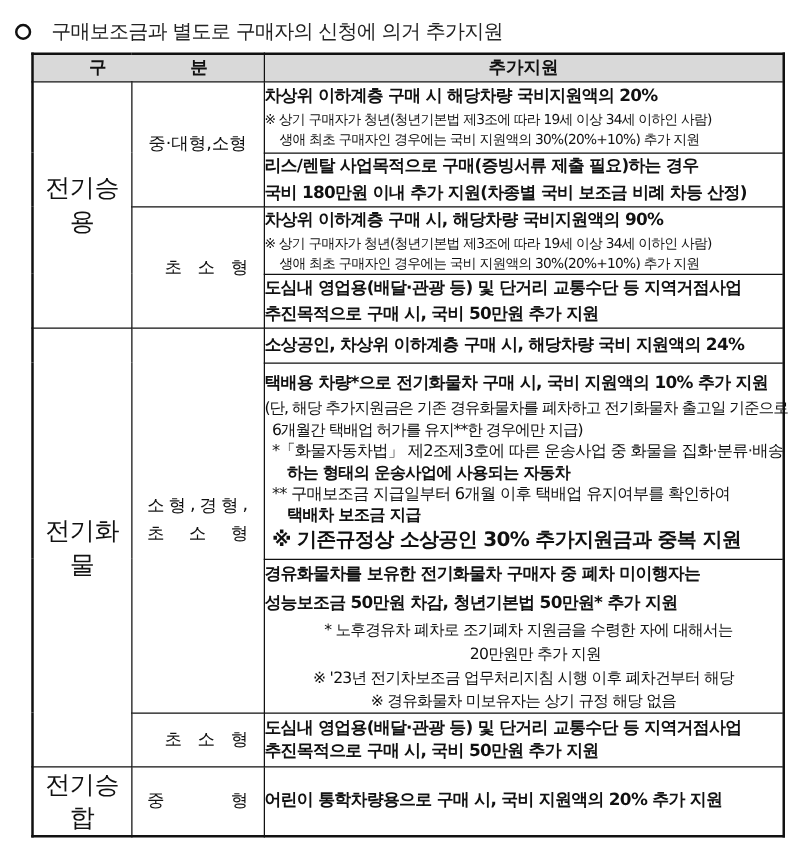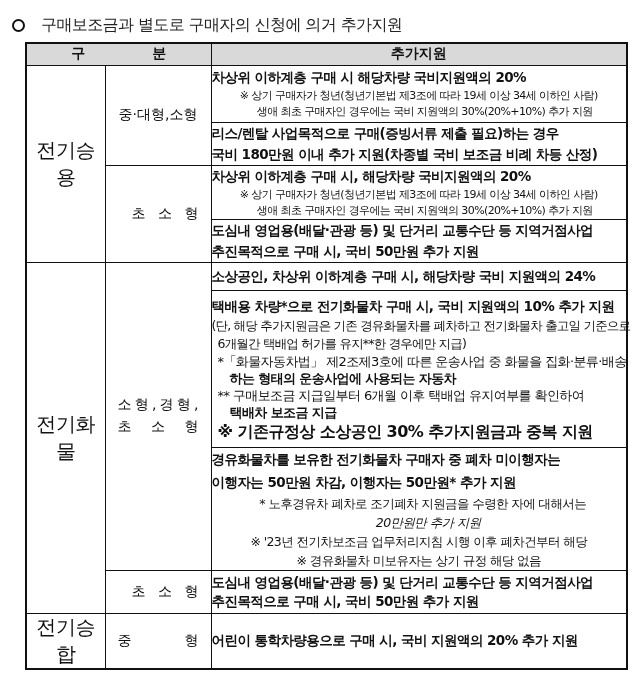--- a/index.html
+++ b/index.html
@@ -36,28 +36,28 @@
   th.hdr {
     background: #d9d9d9; height: 20px; font-size: 14px; font-weight: bold;
     border-bottom: 2px solid #111;
   }
   td.cat { text-align: center; font-size: 20px; letter-spacing: -0.3px; }
   td.sub { font-size: 14px; text-align: center; }
   .sub-spread { display: flex; justify-content: space-between; padding: 0 12px 0 26px; }
   .sub-spread2 { display: flex; justify-content: space-between; padding: 0 12px 0 12px; }
   td.content { padding: 2px 0 2px 4px; font-size: 13.5px; letter-spacing: -0.55px; line-height: 21px; }
   .line { white-space: nowrap; font-weight: bold; }
-  .note { font-size: 11px; line-height: 16px; letter-spacing: -0.6px; white-space: nowrap; text-align: center; }
+  .note { font-size: 11px; line-height: 16px; letter-spacing: -0.6px; white-space: nowrap; }
   .note.indent { padding-left: 12px; }
   .small { font-size: 12.5px; line-height: 18px; letter-spacing: -0.8px; white-space: nowrap; }
   .small.indent { padding-left: 6px; }
   .note2 { font-size: 13px; line-height: 17px; letter-spacing: -0.6px; white-space: nowrap; }
   .note2.indent { padding-left: 18px; font-weight: bold; }
   .fnote { font-size: 12.5px; line-height: 19px; letter-spacing: -0.6px; white-space: nowrap; text-align: center; }
-  .fnote.indent { padding-left: 19px; font-style: italic; }
+  .fnote.indent { padding-left: 19px; }
 </style>
 </head>
 <body>
 
 <div class="title">
   <span class="bullet"></span>
   <span class="desc">구매보조금과 별도로 구매자의 신청에 의거 추가지원</span>
 </div>
 
 <table class="main">
@@ -94,21 +94,21 @@
   </tr>
   <tr>
     <td class="sub" rowspan="2">
       <div class="sub-spread">
         <span>초</span>
         <span>소</span>
         <span>형</span>
       </div>
     </td>
     <td class="content" style="height:51px">
-      <div class="line">차상위 이하계층 구매 시, 해당차량 국비지원액의 20%</div>
+      <div class="line">차상위 이하계층 구매 시, 해당차량 국비지원액의 90%</div>
       <div class="note">※ 상기 구매자가 청년(청년기본법 제3조에 따라 19세 이상 34세 이하인 사람)</div>
       <div class="note indent">생애 최초 구매자인 경우에는 국비 지원액의 30%(20%+10%) 추가 지원</div>
     </td>
   </tr>
   <tr>
     <td class="content" style="height:40px">
       <div class="line">도심내 영업용(배달·관광 등) 및 단거리 교통수단 등 지역거점사업</div>
       <div class="line">추진목적으로 구매 시, 국비 50만원 추가 지원</div>
     </td>
   </tr>
@@ -142,21 +142,21 @@
       <div class="note2" style="padding-left:6px">*「화물자동차법」 제2조제3호에 따른 운송사업 중 화물을 집화·분류·배송</div>
       <div class="note2 indent">하는 형태의 운송사업에 사용되는 자동차</div>
       <div class="note2" style="padding-left:6px">** 구매보조금 지급일부터 6개월 이후 택배업 유지여부를 확인하여</div>
       <div class="note2 indent">택배차 보조금 지급</div>
       <div class="line" style="padding-left:6px; font-size:16px">※ 기존규정상 소상공인 30% 추가지원금과 중복 지원</div>
     </td>
   </tr>
   <tr>
     <td class="content" style="height:118px">
       <div class="line" style="line-height:23px">경유화물차를 보유한 전기화물차 구매자 중 폐차 미이행자는</div>
-      <div class="line" style="line-height:23px">이행자는 50만원 차감, 이행자는 50만원* 추가 지원</div>
+      <div class="line" style="line-height:23px">성능보조금 50만원 차감, 청년기본법 50만원* 추가 지원</div>
       <div class="fnote" style="padding-left:8px">* 노후경유차 폐차로 조기폐차 지원금을 수령한 자에 대해서는</div>
       <div class="fnote indent">20만원만 추가 지원</div>
       <div class="fnote">※ '23년 전기차보조금 업무처리지침 시행 이후 폐차건부터 해당</div>
       <div class="fnote">※ 경유화물차 미보유자는 상기 규정 해당 없음</div>
     </td>
   </tr>
   <tr>
     <td class="sub">
       <div class="sub-spread">
         <span>초</span>

